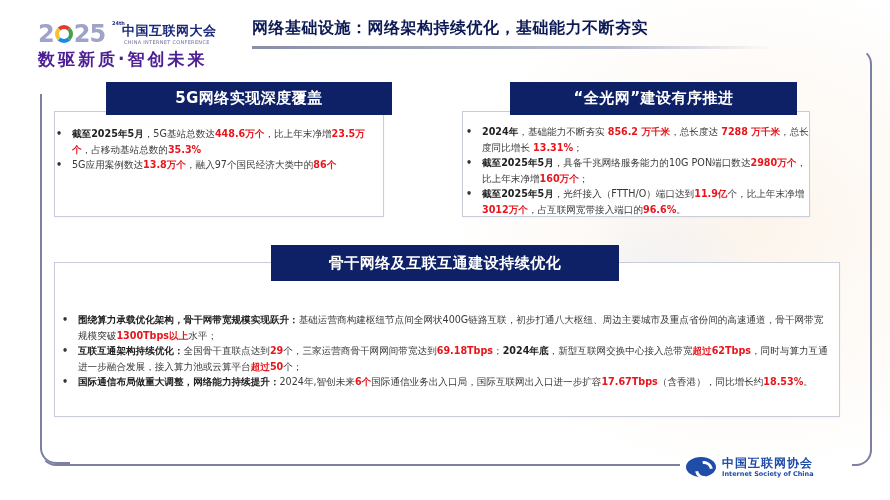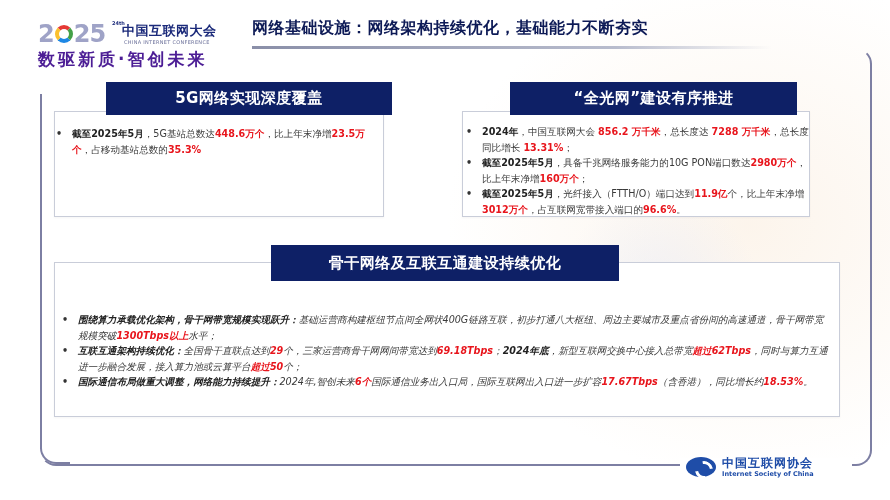--- a/index.html
+++ b/index.html
@@ -90,21 +90,21 @@
   .body-5g { position: absolute; left: 56px; top: 126px; width: 316px; }
 
   .card-fiber { left: 462px; top: 111px; width: 348px; height: 106px; }
   .head-fiber { left: 510px; top: 82px; width: 287px; height: 33px; line-height: 33px; }
   .body-fiber { position: absolute; left: 466px; top: 124px; width: 344px; }
   .body-fiber li { font-size: 9.7px; }
 
   .card-bb { left: 54px; top: 262px; width: 786px; height: 155px; }
   .head-bb { left: 271px; top: 245px; width: 348px; height: 36px; line-height: 36px; }
   .body-bb { position: absolute; left: 62px; top: 312px; width: 770px; }
-  .body-bb li { font-size: 9.2px; line-height: 15.8px; font-style: italic; }
+  .body-bb li { font-size: 9.2px; line-height: 15.8px; }
 
   
   .footer-logo { position: absolute; left: 686px; top: 453px; width: 160px; height: 30px; text-align: right; }
   .footer-emblem {
     position: absolute; left: 0; top: 4px; width: 30px; height: 20px; border-radius: 50%;
     background: #1f4da8;
   }
   .footer-emblem::after {
     content: ""; position: absolute; left: 9px; top: 4px; width: 12px; height: 12px;
     border-radius: 50%; border: 3px solid #ffffff; border-color: #fff transparent #fff transparent;
@@ -132,26 +132,27 @@
 
 <div class="frame"></div>
 <div class="frame-left"></div>
 <div class="frame-bl"></div>
 <div class="frame-bottom-gap"></div>
 
 <div class="card card-5g"></div>
 <div class="card-head head-5g">5G网络实现深度覆盖</div>
 <ul class="points body-5g">
     <li><span class="b">截至2025年5月</span><span class="n">，5G基站总数达</span><span class="r">448.6万个</span><span class="n">，比上年末净增</span><span class="r">23.5万个</span><span class="n">，占移动基站总数的</span><span class="r">35.3%</span></li>
+    <li><span class="n">5G应用案例数达</span><span class="r">13.8万个</span><span class="n">，融入97个国民经济大类中的</span><span class="r">86个</span></li>
   </ul>
 
 <div class="card card-fiber"></div>
 <div class="card-head head-fiber">“全光网”建设有序推进</div>
 <ul class="points body-fiber">
-    <li><span class="b">2024年</span><span class="n">，中国互联网大会 </span><span class="r">856.2 万千米</span><span class="n">，总长度达 </span><span class="r">7288 万千米</span><span class="n">，总长度同比增长 </span><span class="r">13.31%</span><span class="n">；</span></li>
+    <li><span class="b">2024年</span><span class="n">，基础能力不断夯实 </span><span class="r">856.2 万千米</span><span class="n">，总长度达 </span><span class="r">7288 万千米</span><span class="n">，总长度同比增长 </span><span class="r">13.31%</span><span class="n">；</span></li>
     <li><span class="b">截至2025年5月</span><span class="n">，具备千兆网络服务能力的10G PON端口数达</span><span class="r">2980万个</span><span class="n">，比上年末净增</span><span class="r">160万个</span><span class="n">；</span></li>
     <li><span class="b">截至2025年5月</span><span class="n">，光纤接入（FTTH/O）端口达到</span><span class="r">11.9亿</span><span class="n">个，比上年末净增</span><span class="r">3012万个</span><span class="n">，占互联网宽带接入端口的</span><span class="r">96.6%</span><span class="n">。</span></li>
   </ul>
 
 <div class="card card-bb"></div>
 <div class="card-head head-bb">骨干网络及互联互通建设持续优化</div>
 <ul class="points body-bb">
     <li><span class="b">围绕算力承载优化架构，骨干网带宽规模实现跃升：</span><span class="n">基础运营商构建枢纽节点间全网状400G链路互联，初步打通八大枢纽、周边主要城市及重点省份间的高速通道，骨干网带宽规模突破</span><span class="r">1300Tbps以上</span><span class="n">水平；</span></li>
     <li><span class="b">互联互通架构持续优化：</span><span class="n">全国骨干直联点达到</span><span class="r">29</span><span class="n">个，三家运营商骨干网网间带宽达到</span><span class="r">69.18Tbps</span><span class="n">；</span><span class="b">2024年底</span><span class="n">，新型互联网交换中心接入总带宽</span><span class="r">超过62Tbps</span><span class="n">，同时与算力互通进一步融合发展，接入算力池或云算平台</span><span class="r">超过50</span><span class="n">个；</span></li>
     <li><span class="b">国际通信布局做重大调整，网络能力持续提升：</span><span class="n">2024年,智创未来</span><span class="r">6个</span><span class="n">国际通信业务出入口局，国际互联网出入口进一步扩容</span><span class="r">17.67Tbps</span><span class="n">（含香港），同比增长约</span><span class="r">18.53%</span><span class="n">。</span></li>

